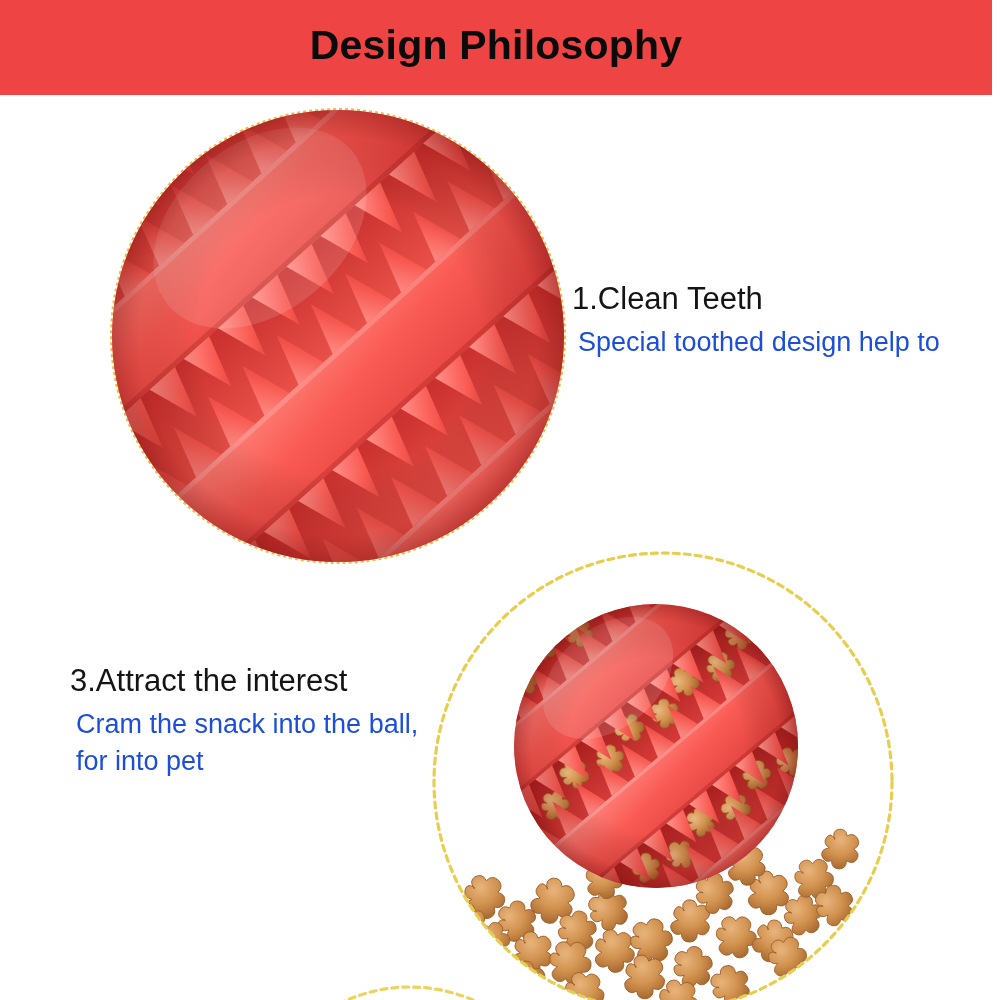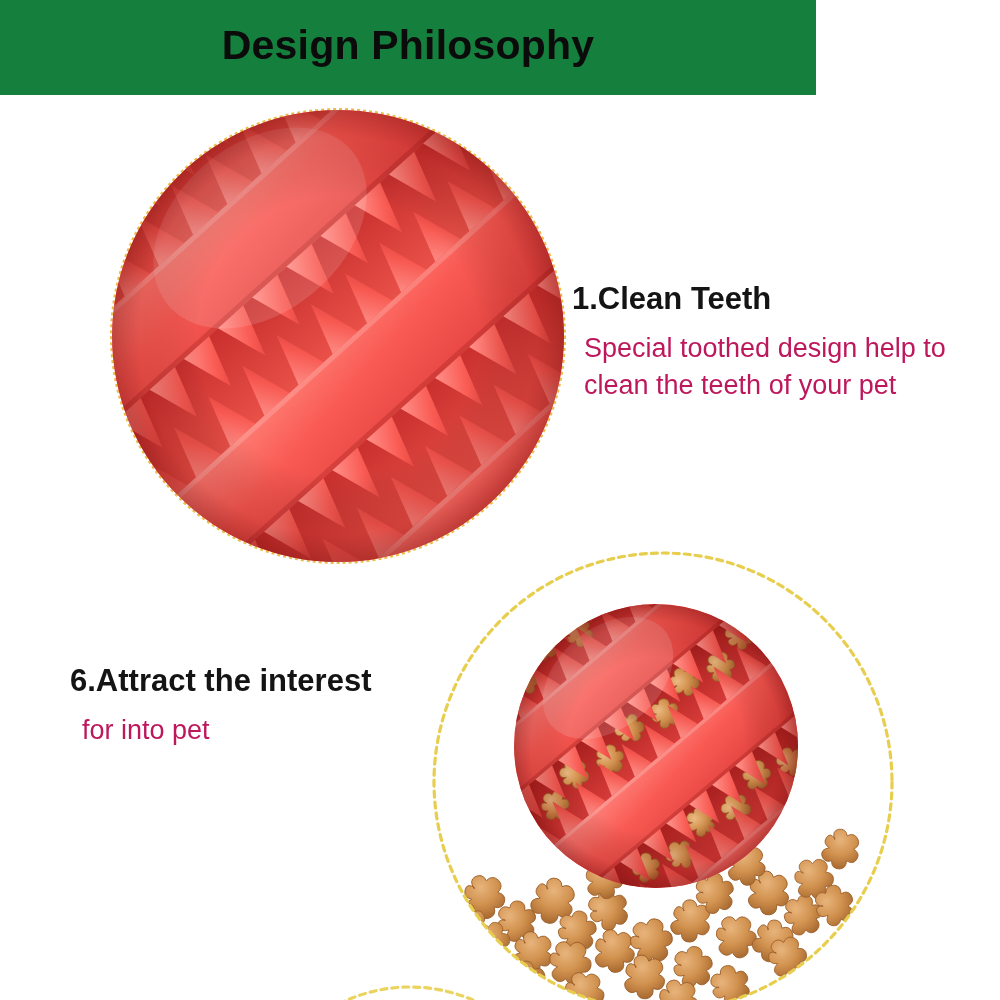--- a/index.html
+++ b/index.html
@@ -14,53 +14,53 @@
     overflow: hidden;
     font-family: "Liberation Sans", sans-serif;
     color: #111111;
   }
 
   
   .header-banner {
     position: absolute;
     left: 0;
     top: 0;
-    width: 816px;
+    width: 992px;
     height: 95px;
-    background: #15803d;
+    background: #ef4444;
     display: flex;
     align-items: center;
     justify-content: center;
   }
   .header-title {
     font-size: 41px;
     font-weight: 700;
     letter-spacing: 0.2px;
     color: #0b0b0b;
     line-height: 1;
     margin-top: -4px;
     white-space: nowrap;
   }
 
   
   .feature-text { position: absolute; }
   .feature-heading {
     font-size: 31px;
-    font-weight: 700;
+    font-weight: 400;
     color: #141414;
     line-height: 1.18;
     margin: 0 0 5px 0;
     white-space: nowrap;
   }
   .feature-body {
     font-size: 27px;
     font-weight: 400;
-    color: #be185d;
+    color: #1d4ed8;
     line-height: 1.38;
-    margin: 12px;
+    margin: 6px;
   }
   .feature-body span { display: block; white-space: nowrap; }
 
   #feature-1-text { left: 572px; top: 281px; }
   #feature-2-text { left: 70px; top: 663px; }
 
   
   #ball-1-wrap {
     position: absolute;
     left: 110px;
@@ -294,27 +294,27 @@
       <ellipse cx="150" cy="120" rx="120" ry="84" fill="rgba(255,255,255,0.13)" transform="rotate(-40 150 120)"></ellipse>
       <circle cx="228" cy="228" r="226" fill="url(#b1shade)"></circle>
     </g>
   </svg>
 </div>
 
 <div class="feature-text" id="feature-1-text">
   <h2 class="feature-heading">1.Clean Teeth</h2>
   <p class="feature-body">
     <span>Special toothed design help to</span>
-    <span>clean the teeth of your pet</span>
   </p>
 </div>
 
 <div class="feature-text" id="feature-2-text">
-  <h2 class="feature-heading">6.Attract the interest</h2>
+  <h2 class="feature-heading">3.Attract the interest</h2>
   <p class="feature-body">
+    <span>Cram the snack into the ball,</span>
     <span>for into pet</span>
   </p>
 </div>
 
 <div id="kibble-layer">
   <svg viewBox="0 0 462 462" xmlns="http://www.w3.org/2000/svg" style="display:block;width:100%;height:100%;">
     <defs>
       <clipPath id="circClip2">
           <circle cx="231" cy="231" r="229"></circle>
         </clipPath>

